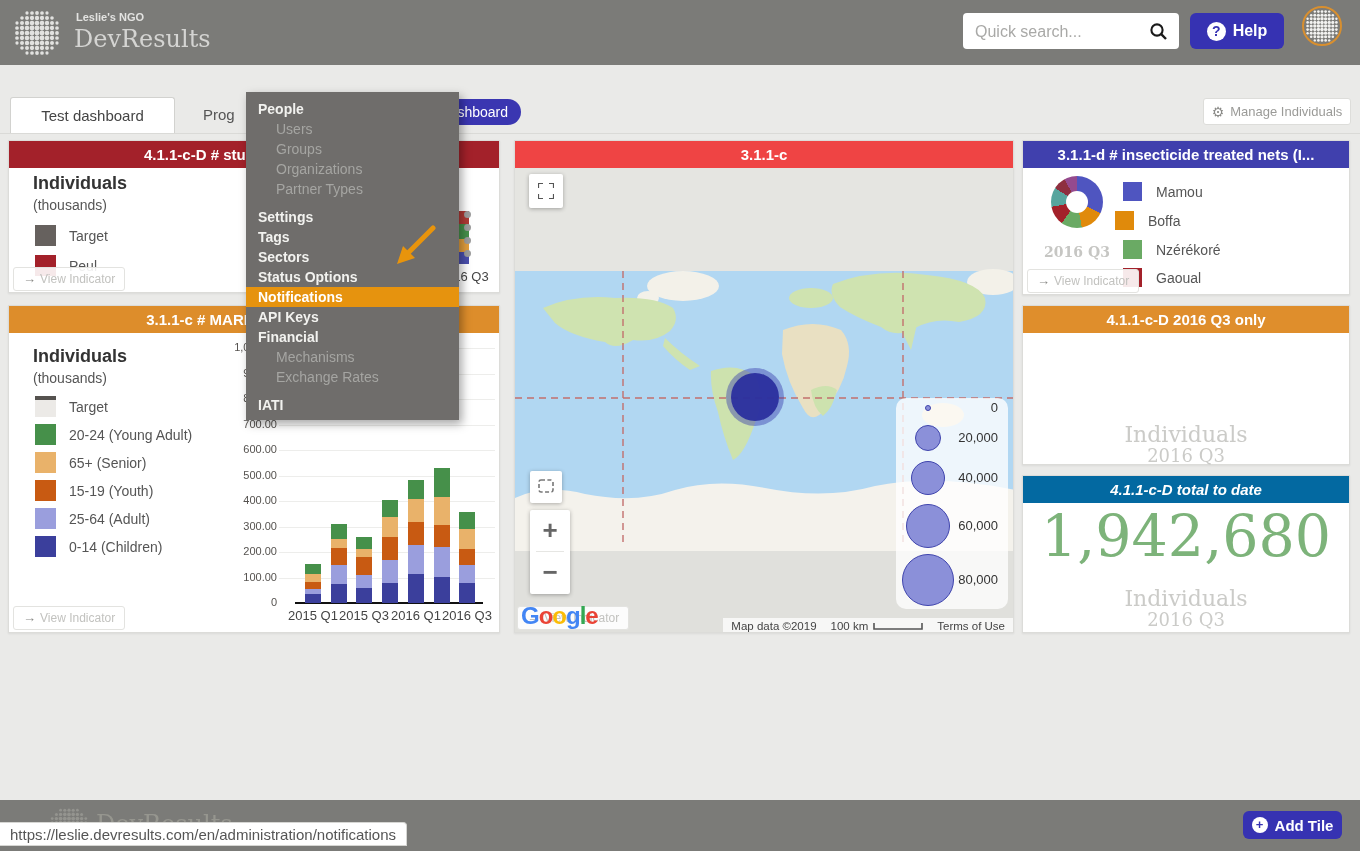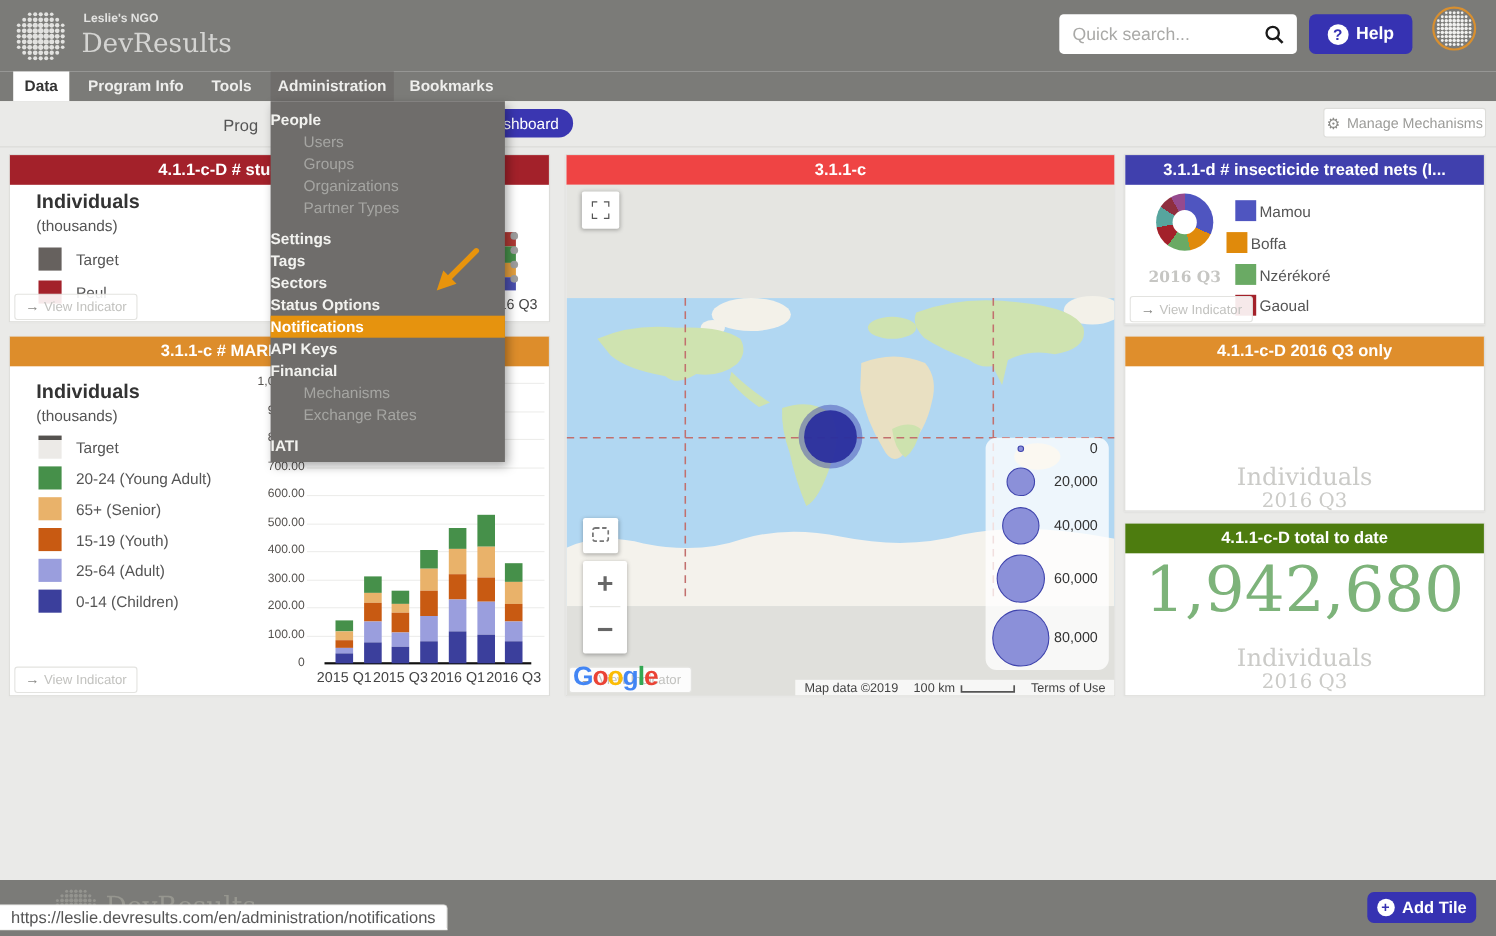--- a/index.html
+++ b/index.html
@@ -52,21 +52,21 @@
   .y-tick{position:absolute;left:186px;width:82px;text-align:right;font-size:11px;color:#55524f;}
   .x-tick{position:absolute;width:66px;text-align:center;font-size:13px;color:#444;}
   .gridline{position:absolute;left:270px;width:216px;height:1px;background:#ededeb;}
   .bar{position:absolute;width:16px;display:flex;flex-direction:column;}
   .bar div{width:100%;}
 
   
   #donut{position:absolute;left:28px;top:35px;width:52px;height:52px;border-radius:50%;}
   #donut:after{content:"";position:absolute;left:15px;top:15px;width:22px;height:22px;border-radius:50%;background:#fff;}
   #donut-caption{position:absolute;left:14px;top:103px;width:80px;text-align:center;font-size:14px;font-weight:bold;color:#c6c6c3;font-family:"DejaVu Serif",serif;}
-  .donut-legend-row{position:absolute;display:flex;align-items:center;gap:3px;}
+  .donut-legend-row{position:absolute;display:flex;align-items:center;gap:14px;}
   .donut-legend-sq{width:19px;height:19px;}
 
   
   .big-number{position:absolute;left:0;right:0;text-align:center;font-family:"DejaVu Serif",serif;line-height:1;}
   .stat-sub1{position:absolute;left:0;right:0;text-align:center;font-family:"DejaVu Serif",serif;font-size:22px;color:#cbcbc8;}
   .stat-sub2{position:absolute;left:0;right:0;text-align:center;font-family:"DejaVu Serif",serif;font-size:18px;color:#cbcbc8;}
 
   
   #map-area{position:absolute;left:0;top:27px;right:0;bottom:0;overflow:hidden;background:#e5e5e1;}
   .map-ctl{position:absolute;background:#fff;border-radius:2px;box-shadow:0 1px 4px rgba(0,0,0,.3);cursor:pointer;}
@@ -76,21 +76,21 @@
   #google-logo{position:absolute;left:6px;top:434px;font-size:24px;font-weight:bold;letter-spacing:-1px;cursor:pointer;font-family:"Liberation Sans",sans-serif;}
   #attrib-strip{position:absolute;right:0;top:450px;height:16px;background:rgba(250,250,248,.9);display:flex;align-items:center;gap:14px;
     padding:0 8px;font-size:11.5px;color:#444;}
   #bubble-legend{position:absolute;left:381px;top:230px;width:112px;height:211px;background:rgba(255,255,255,.78);border-radius:10px;}
   .bl-circle{position:absolute;border-radius:50%;background:#8b90d9;border:1.5px solid #3f44ad;box-sizing:border-box;}
   .bl-label{position:absolute;right:10px;width:60px;text-align:right;font-size:13px;color:#333;}
 
   
   #admin-menu{position:absolute;left:246px;top:92px;width:213px;background:#6f6d6b;z-index:40;
     box-shadow:3px 4px 9px rgba(0,0,0,.35);padding:7px 0 5px 0;}
-  .menu-item{font-size:14px;line-height:20px;color:#f2f2ef;font-weight:600;cursor:pointer;}
+  .menu-item{font-size:14px;line-height:20px;padding-left:12px;color:#f2f2ef;font-weight:600;cursor:pointer;}
   .menu-item.sub{padding-left:30px;font-weight:400;color:#a5a5a2;cursor:default;}
   .menu-item.group-start{margin-top:8px;}
   .menu-item.highlighted{background:#e6930e;color:#fff;}
 
   
   #footer{position:absolute;left:0;top:800px;width:1360px;height:51px;background:#7b7b78;}
   #footer-brand{position:absolute;left:96px;top:10px;font-size:24px;color:#96968f;font-family:"DejaVu Serif",serif;}
   #add-tile-btn{position:absolute;left:1243px;top:11px;width:99px;height:28px;background:#3632b2;border-radius:6px;color:#fff;font-size:15px;
     font-weight:bold;display:flex;align-items:center;justify-content:center;gap:7px;cursor:pointer;}
   .plus-circle{display:inline-block;width:16px;height:16px;border-radius:50%;background:#fff;color:#3632b2;font-size:13px;font-weight:bold;
@@ -257,34 +257,28 @@
           <circle cx="70" cy="80" r="4.0" fill="#f2f2f0"></circle>
           <circle cx="80" cy="80" r="3.6" fill="#f2f2f0"></circle>
           <circle cx="30" cy="90" r="3.3" fill="#f2f2f0"></circle>
           <circle cx="40" cy="90" r="3.7" fill="#f2f2f0"></circle>
           <circle cx="50" cy="90" r="3.8" fill="#f2f2f0"></circle>
           <circle cx="60" cy="90" r="3.7" fill="#f2f2f0"></circle>
           <circle cx="70" cy="90" r="3.3" fill="#f2f2f0"></circle>
         </svg></div>
   </header>
 
-  <nav id="main-nav">
-      <div class="nav-tab active" style="left: 12px; width: 51px;">Data</div>
-      <div class="nav-tab" style="left: 75px; width: 97px;">Program Info</div>
-      <div class="nav-tab" style="left: 183px; width: 55px;">Tools</div>
-      <div class="nav-tab open" style="left: 246px; width: 112px;">Administration</div>
-      <div class="nav-tab" style="left: 368px; width: 85px;">Bookmarks</div>
-    </nav>
 
   <div id="dash-bar">
+    <div id="dash-tab-active">Test dashboard</div>
     <div id="dash-tab-2">Prog</div>
     <div id="dash-pill">dashboard</div>
     <div id="manage-btn">
       <span style="font-size:14px;color:#8b8b88;">⚙</span>
-      <span>Manage Mechanisms</span>
+      <span>Manage Individuals</span>
     </div>
   </div>
 
   <section class="tile" style="left:8px;top:140px;width:492px;height:153px;">
     <div class="tile-header" style="background:#a3212a;">4.1.1-c-D # students tested in...</div>
     <div class="measure-title" style="left:24px;top:32px;">Individuals</div>
     <div class="measure-sub" style="left:24px;top:56px;">(thousands)</div>
     <div class="abs" style="left:26px;top:84px;">
       <div class="legend-row">
         <div class="legend-sq" style="background:#66615e;"></div>
@@ -543,21 +537,21 @@
     </div>
   </section>
 
   <section class="tile" style="left:1022px;top:305px;width:328px;height:160px;">
     <div class="tile-header" style="background:#df8e2c;">4.1.1-c-D 2016 Q3 only</div>
     <div class="stat-sub1" style="top:116px;">Individuals</div>
     <div class="stat-sub2" style="top:139px;">2016 Q3</div>
   </section>
 
   <section class="tile" style="left:1022px;top:475px;width:328px;height:158px;">
-    <div class="tile-header" style="background:#4d7c0f;">4.1.1-c-D total to date</div>
+    <div class="tile-header" style="background:#0369a1;font-style:italic;">4.1.1-c-D total to date</div>
     <div class="big-number" style="top:32px;font-size:57px;color:#7db37a;">1,942,680</div>
     <div class="stat-sub1" style="top:110px;">Individuals</div>
     <div class="stat-sub2" style="top:133px;">2016 Q3</div>
   </section>
 
   <div id="admin-menu">
       <div class="menu-item">People</div>
       <div class="menu-item sub">Users</div>
       <div class="menu-item sub">Groups</div>
       <div class="menu-item sub">Organizations</div>

